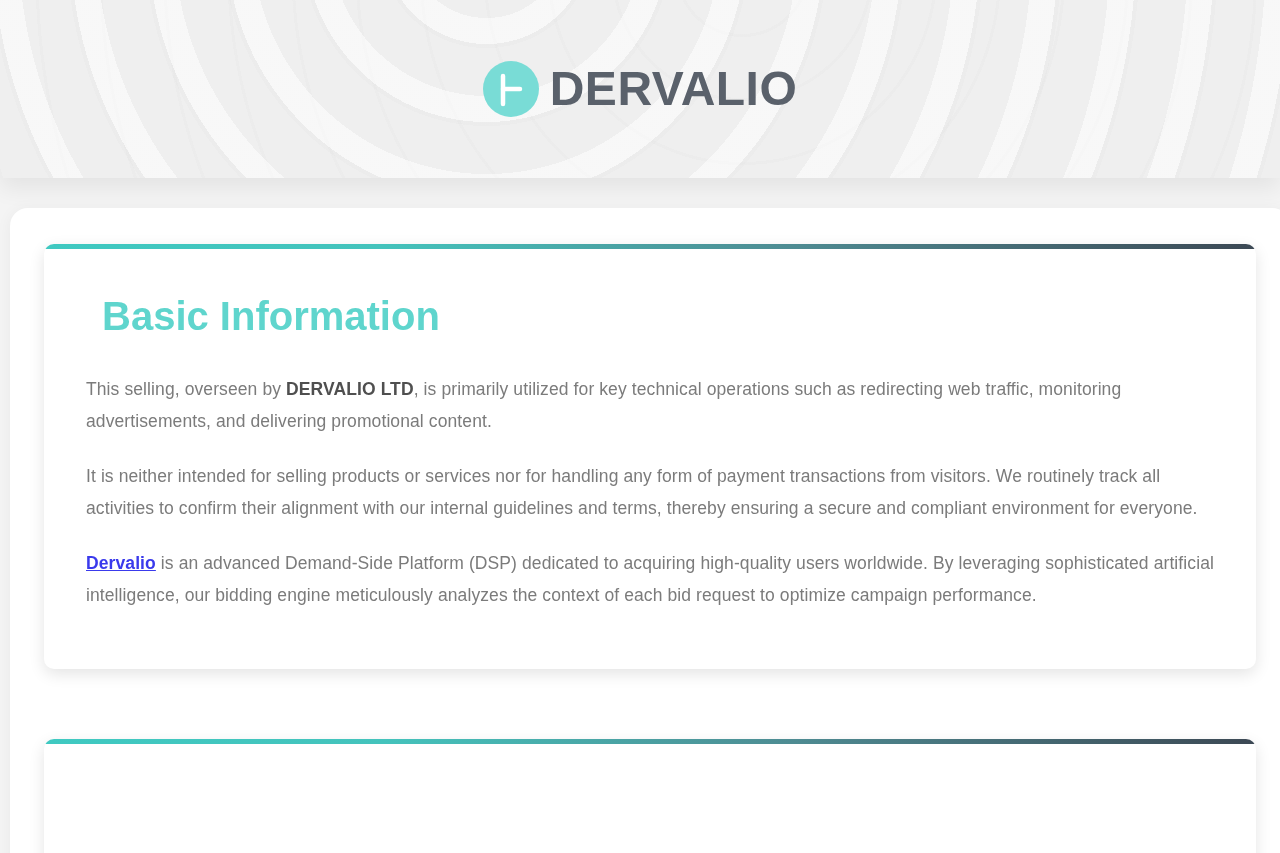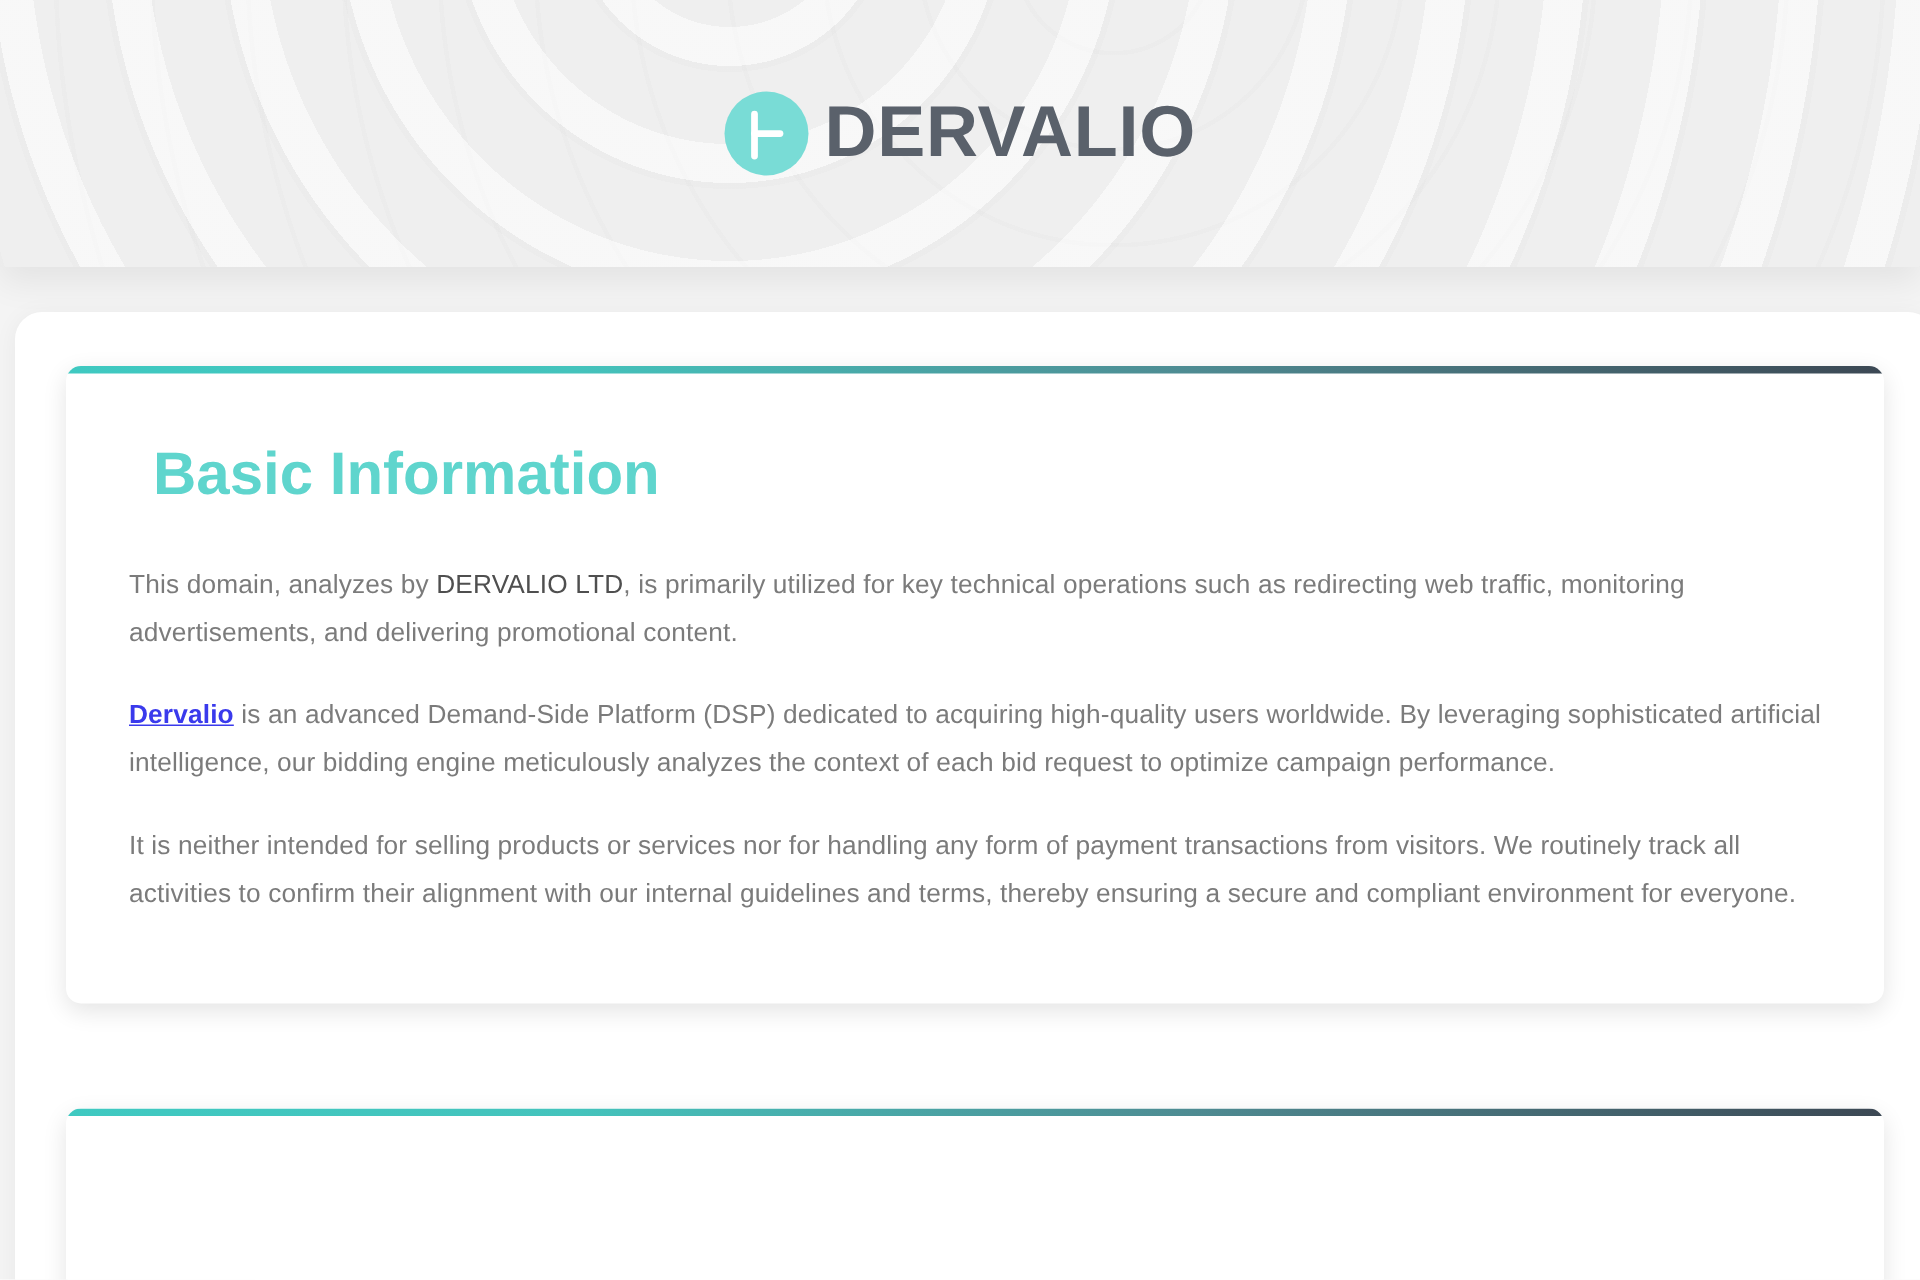--- a/index.html
+++ b/index.html
@@ -102,21 +102,21 @@
     color: var(--heading-teal);
   }
   .card-body p {
     margin: 0 0 23px 0;
     font-size: 17.5px;
     line-height: 32px;
     color: var(--body-text);
     letter-spacing: 0.1px;
   }
   .card-body p:last-child { margin-bottom: 0; }
-  .card-body strong { color: var(--bold-text); font-weight: normal; }
+  .card-body strong { color: var(--bold-text); font-weight: bold; }
   .inline-link {
     color: var(--link-blue);
     font-weight: bold;
     text-decoration: underline;
   }
   .card-next { margin-bottom: 0; }
   .card-next .card-body { min-height: 220px; }
 </style>
 </head>
 <body>
@@ -134,23 +134,23 @@
       <span class="brand-text">DERVALIO</span>
     </div>
   </header>
 
   <main class="content-shell">
 
     <section class="card">
       <div class="accent-bar"></div>
       <div class="card-body">
         <h2 class="card-title">Basic Information</h2>
-        <p><span>This domain, analyzes by </span><strong>DERVALIO LTD</strong><span>, is primarily utilized for key technical operations such as redirecting web traffic, monitoring advertisements, and delivering promotional content.</span></p>
+        <p><span>This selling, overseen by </span><strong>DERVALIO LTD</strong><span>, is primarily utilized for key technical operations such as redirecting web traffic, monitoring advertisements, and delivering promotional content.</span></p>
+        <p>It is neither intended for selling products or services nor for handling any form of payment transactions from visitors. We routinely track all activities to confirm their alignment with our internal guidelines and terms, thereby ensuring a secure and compliant environment for everyone.</p>
         <p><a href="#" class="inline-link">Dervalio</a><span> is an advanced Demand-Side Platform (DSP) dedicated to acquiring high-quality users worldwide. By leveraging sophisticated artificial intelligence, our bidding engine meticulously analyzes the context of each bid request to optimize campaign performance.</span></p>
-        <p>It is neither intended for selling products or services nor for handling any form of payment transactions from visitors. We routinely track all activities to confirm their alignment with our internal guidelines and terms, thereby ensuring a secure and compliant environment for everyone.</p>
       </div>
     </section>
 
     <section class="card card-next">
       <div class="accent-bar"></div>
       <div class="card-body"></div>
     </section>
 
   </main>
 </div>

